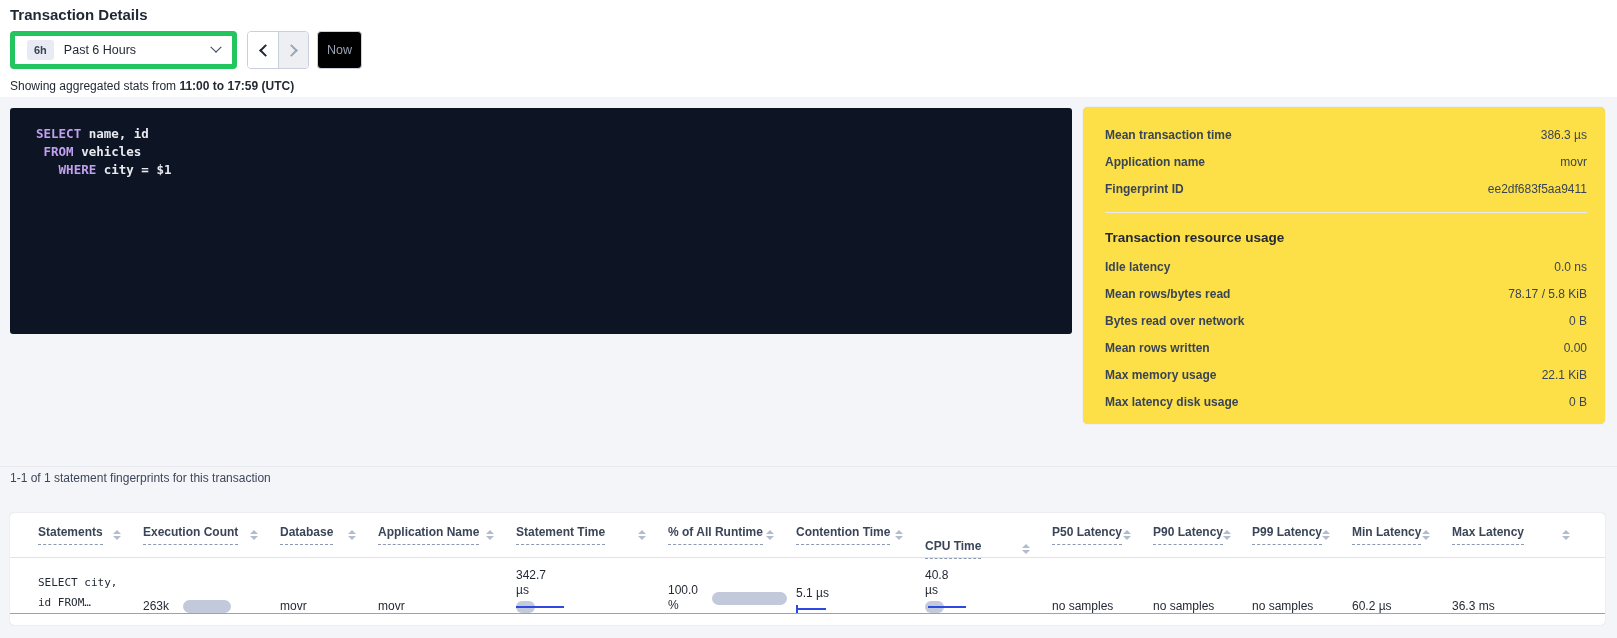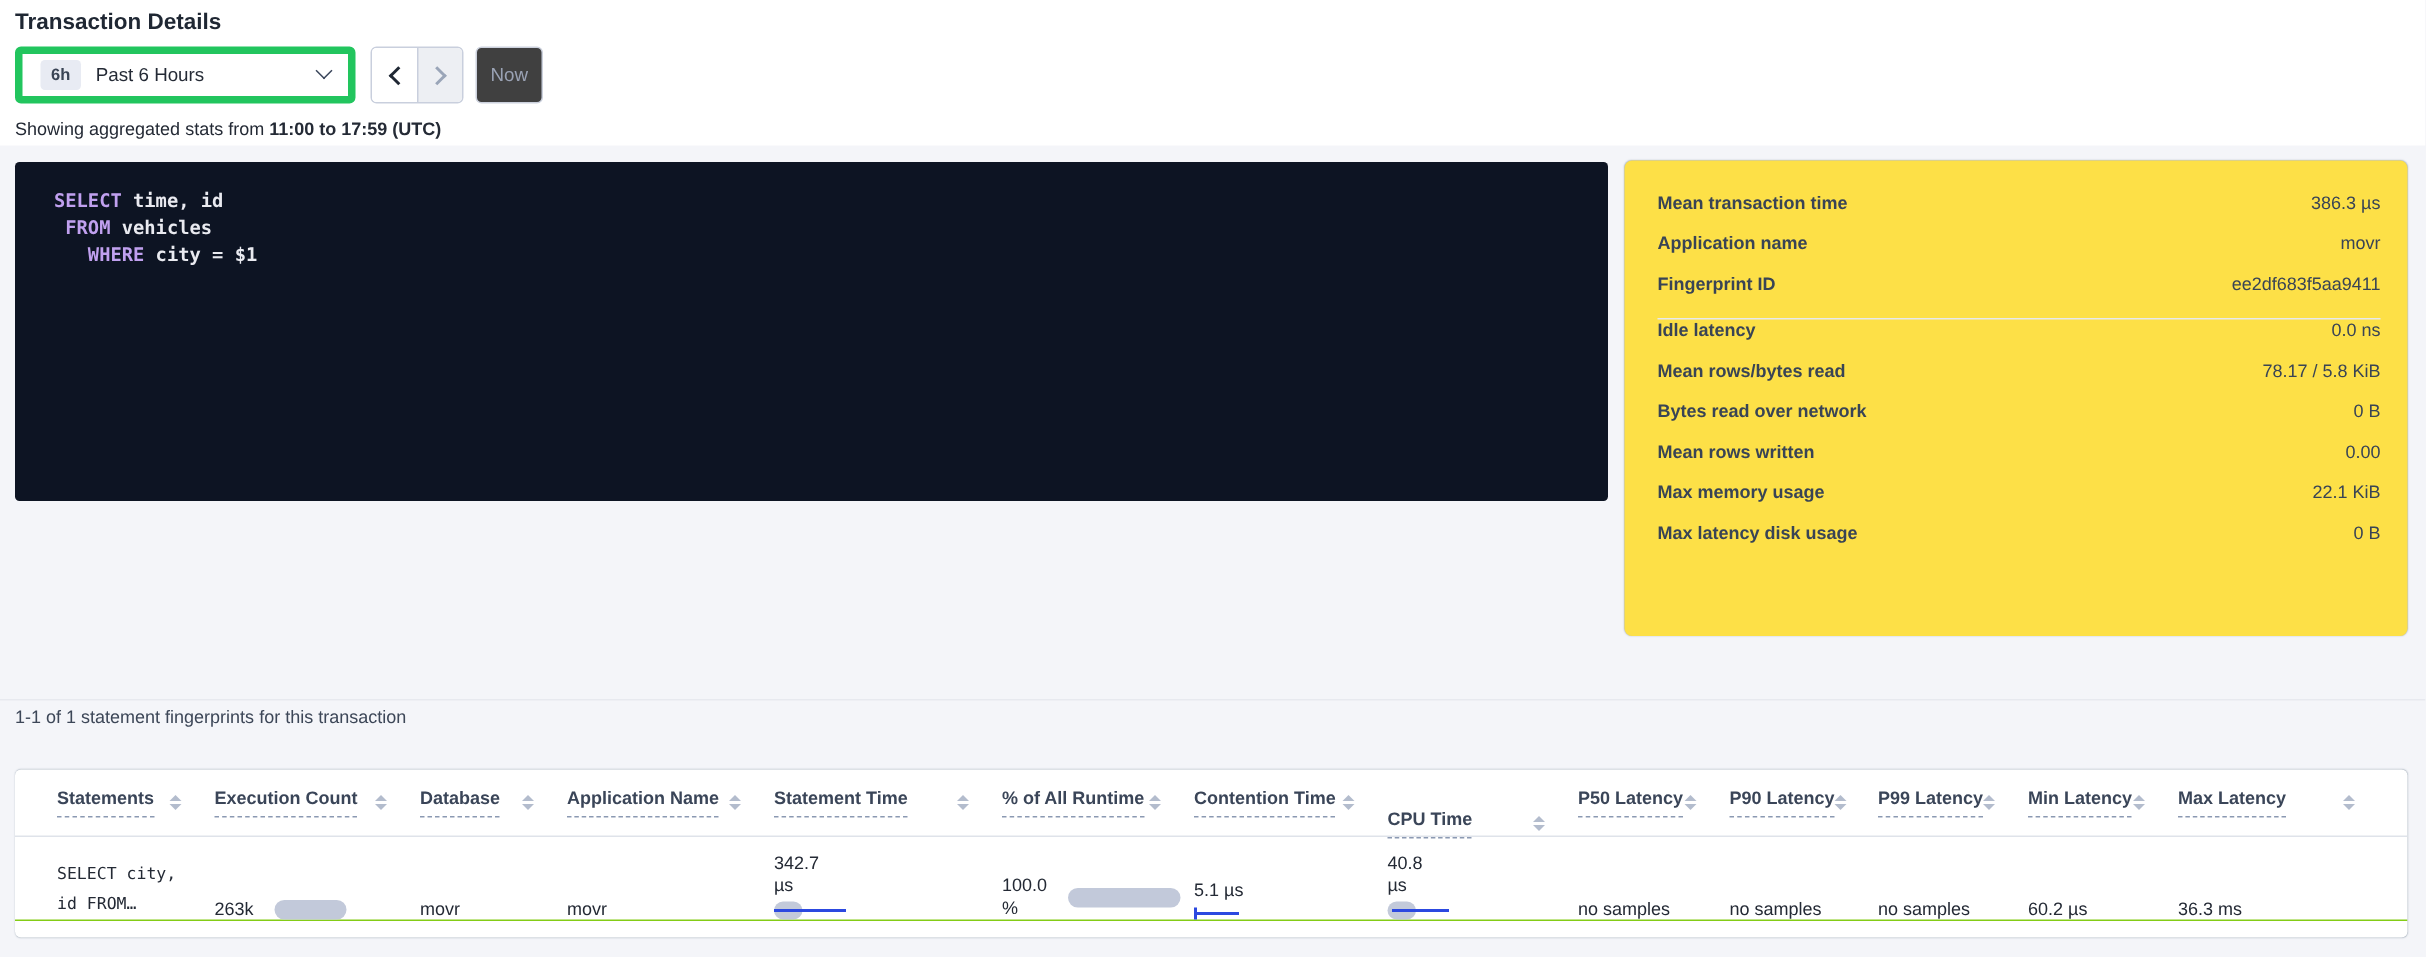--- a/index.html
+++ b/index.html
@@ -31,21 +31,21 @@
     border:1px solid #c9cfdd; border-radius:4px; display:flex; overflow:hidden;
   }
   .arrow-btn{ width:50%; height:100%; display:flex; align-items:center; justify-content:center;
     background:#fff; border:none; cursor:pointer; }
   .arrow-btn.disabled{ background:#edeff3; border-left:1px solid #c9cfdd; cursor:default; }
   .chev{ width:9px; height:9px; border-right:2px solid #1f2733; border-bottom:2px solid #1f2733; }
   .chev.left{ transform:rotate(135deg); margin-left:4px; }
   .chev.right{ transform:rotate(-45deg); border-color:#9aa5b8; margin-right:4px; }
 
   .now-btn{
-    position:absolute; left:317px; top:31px; width:45px; height:38px; background:#404040;
+    position:absolute; left:317px; top:31px; width:45px; height:38px; background:#000000;
     border:1px solid #ccd1dd; border-radius:4px; color:var(--muted); font-size:12.5px;
     font-family:"Liberation Sans", sans-serif;
   }
   .stats-line{ position:absolute; left:10px; top:79px; font-size:12px; color:#242a35; }
   .stats-line b{ font-weight:700; }
 
   
   .sql-box{
     position:absolute; left:10px; top:108px; width:1062px; height:226px;
     background:var(--sql-bg); border-radius:3px; padding:17px 26px;
@@ -129,36 +129,37 @@
     <button class="arrow-btn disabled">
         <span class="chev right"></span>
       </button>
   </div>
 
   <button class="now-btn">Now</button>
 
   <div class="stats-line"><span>Showing aggregated stats from </span><b>11:00 to 17:59 (UTC)</b></div>
 </div>
 
-<div class="sql-box"><div><span class="kw">SELECT</span><span> time, id</span></div><div><span> </span><span class="kw">FROM</span><span> vehicles</span></div><div><span>   </span><span class="kw">WHERE</span><span> city = </span><span>$1</span></div></div>
+<div class="sql-box"><div><span class="kw">SELECT</span><span> name, id</span></div><div><span> </span><span class="kw">FROM</span><span> vehicles</span></div><div><span>   </span><span class="kw">WHERE</span><span> city = </span><span>$1</span></div></div>
 
 <div class="summary-card">
   <div class="kv-row">
     <span class="kv-label">Mean transaction time</span>
     <span class="kv-value">386.3 µs</span>
   </div>
   <div class="kv-row">
     <span class="kv-label">Application name</span>
     <span class="kv-value">movr</span>
   </div>
   <div class="kv-row">
     <span class="kv-label">Fingerprint ID</span>
     <span class="kv-value">ee2df683f5aa9411</span>
   </div>
   <hr class="card-divider">
+  <div class="resource-title">Transaction resource usage</div>
   <div class="kv-row">
     <span class="kv-label">Idle latency</span>
     <span class="kv-value">0.0 ns</span>
   </div>
   <div class="kv-row">
     <span class="kv-label">Mean rows/bytes read</span>
     <span class="kv-value">78.17 / 5.8 KiB</span>
   </div>
   <div class="kv-row">
     <span class="kv-label">Bytes read over network</span>

